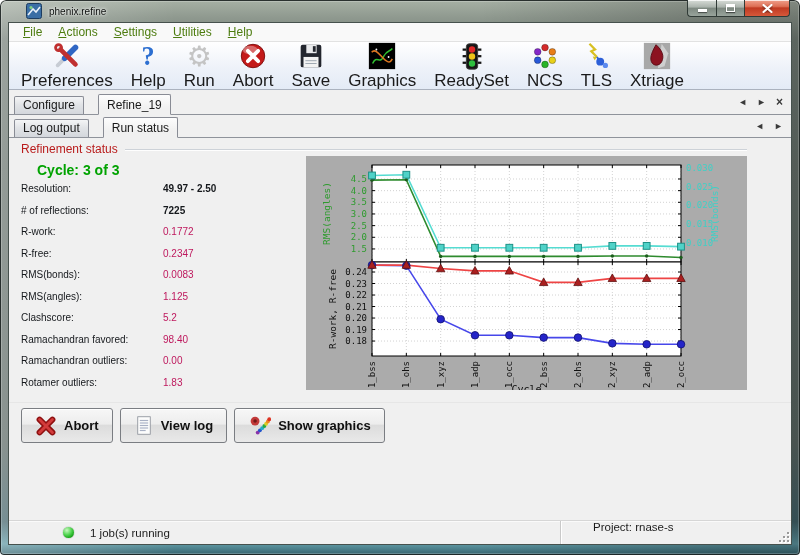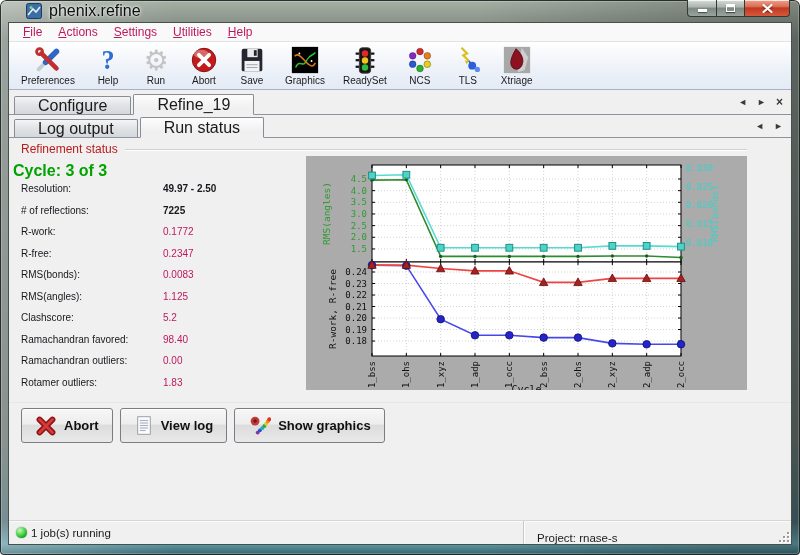--- a/index.html
+++ b/index.html
@@ -9,83 +9,83 @@
   .window{position:relative;width:800px;height:555px;overflow:hidden;
     border-radius:6px 6px 4px 4px;
     background:
       linear-gradient(90deg, rgba(255,255,255,.28), rgba(255,255,255,0) 22%, rgba(0,0,0,0) 60%, rgba(0,0,0,.22) 92%),
       linear-gradient(180deg,#a7b1a5 0%,#909a90 3%,#76817a 7%,#6b7670 30%,#5d6a66 80%,#44656c 94%,#5f99a4 98%,#35626d 100%);
     box-shadow: inset 0 0 0 1px rgba(16,24,22,.85), inset 0 0 0 2px rgba(255,255,255,.22);}
 
   
   .titlebar{position:absolute;top:0;left:0;right:0;height:22px;display:flex;align-items:center;padding-left:26px;}
   .app-icon{width:16px;height:16px;margin-right:7px;flex:none;}
-  .title-text{font-size:16px;color:#0b0e0c;text-shadow:0 0 4px rgba(255,255,255,.9),0 0 2px rgba(255,255,255,.9);}
+  .title-text{font-size:10px;color:#0b0e0c;text-shadow:0 0 4px rgba(255,255,255,.9),0 0 2px rgba(255,255,255,.9);}
   .winbtns{position:absolute;top:0;right:10px;display:flex;height:17px;}
   .winbtn{height:17px;border:1px solid #303a36;border-top:none;display:flex;align-items:center;justify-content:center;
     background:linear-gradient(180deg,#d8ddd8 0%,#aab3ac 45%,#7d8880 50%,#99a49c 100%);
     box-shadow:inset 0 1px 0 rgba(255,255,255,.75);}
   .winbtn.min{width:29px;border-radius:0 0 0 4px;border-right:none;}
   .winbtn.max{width:28px;border-right:none;}
   .winbtn.close{width:46px;border-radius:0 0 4px 0;
     background:linear-gradient(180deg,#f0a08c 0%,#dd6f55 40%,#c03a22 50%,#d6583a 100%);}
   .glyph-min{width:9px;height:3px;background:#fff;box-shadow:0 1px 1px rgba(0,0,0,.5);margin-top:4px;}
   .glyph-max{width:9px;height:8px;border:1px solid #fff;box-shadow:0 1px 1px rgba(0,0,0,.5);border-top:3px solid #fff;}
 
   
   .client{position:absolute;left:8px;top:22px;width:784px;height:523px;background:#f0f0f0;
     border:1px solid #46514d;display:flex;flex-direction:column;}
 
   
   .menubar{height:19px;flex:none;background:#f9f9f9;border-bottom:1px solid #e2e2e2;display:flex;align-items:center;padding-left:6px;}
-  .menu-item{font-size:12px;color:#be185d;padding:12px 8px;line-height:18px;}
+  .menu-item{font-size:12px;color:#4d7c0f;padding:12px 8px;line-height:18px;}
   .menu-item u{text-decoration:underline;}
 
   
   .toolbar{height:48px;flex:none;background:linear-gradient(180deg,#ffffff,#eef2f9 55%,#e3ebf6);
     border-bottom:1px solid #aab2be;display:flex;align-items:center;padding-left:3px;}
   .tbtn{display:flex;flex-direction:column;align-items:center;justify-content:center;padding:1px 9px;height:46px;}
   .ticon{height:30px;display:flex;align-items:flex-end;justify-content:center;}
-  .tlabel{font-size:10px;color:#1a1a1a;margin-top:0px;white-space:nowrap;}
+  .tlabel{font-size:17px;color:#1a1a1a;margin-top:0px;white-space:nowrap;}
 
   
   .tabbar{flex:none;display:flex;align-items:flex-end;padding-left:5px;border-bottom:1px solid #8f939b;position:relative;background:#f0f0f0;}
   .tabbar.main{height:25px;}
   .tabbar.sub{height:23px;}
-  .tab{height:18px;line-height:17px;padding:0 23px;border:1px solid #898c95;border-bottom:none;border-radius:2px 2px 0 0;
-    background:linear-gradient(#f4f5f6,#e2e4e7 45%,#d4d7dc);margin-right:2px;font-size:16px;color:#1a1a1a;}
+  .tab{height:18px;line-height:17px;padding:0 8px;border:1px solid #898c95;border-bottom:none;border-radius:2px 2px 0 0;
+    background:linear-gradient(#f4f5f6,#e2e4e7 45%,#d4d7dc);margin-right:14px;font-size:12px;color:#1a1a1a;}
   .tab.active{height:21px;line-height:20px;font-weight:normal;background:linear-gradient(#fdfdfd,#f0f0f0 70%);
     margin-bottom:-1px;border-bottom:1px solid #f0f0f0;}
   .tab-ctrls{margin-left:auto;align-self:center;display:flex;align-items:center;gap:10px;padding-right:8px;font-size:9px;color:#3a3a3a;}
   .tab-ctrls .x{font-size:12px;font-weight:bold;line-height:10px;}
 
   
   .content{height:264px;flex:none;position:relative;background:#f0f0f0;}
   .group-caption{position:absolute;top:4px;left:12px;width:726px;display:flex;align-items:center;gap:7px;font-size:12px;color:#b91c1c;}
   .group-caption::after{content:"";flex:1;border-top:1px solid #cdd2d8;box-shadow:0 1px 0 rgba(255,255,255,.9);}
-  .cycle-line{position:absolute;top:24px;left:4px;font-size:16px;font-weight:bold;color:#00a300;}
+  .cycle-line{position:absolute;top:24px;left:28px;font-size:14px;font-weight:bold;color:#00a300;}
   .rows{position:absolute;top:40px;left:12px;}
   .stat-row{display:flex;height:21.5px;align-items:center;font-size:10px;color:#15181c;}
   .stat-label{width:142px;flex:none;}
   .stat-value{font-weight:bold;color:#15181c;}
   .stat-value.blue{color:#be185d;font-weight:normal;}
   .chart-panel{position:absolute;left:297px;top:18px;width:441px;height:234px;background:#ababab;overflow:hidden;}
 
   
   .btnrow{height:46px;flex:none;display:flex;align-items:flex-start;gap:7px;padding:5px 0 0 12px;border-top:1px solid #e6e6e6;}
   .abtn{height:35px;display:flex;align-items:center;gap:7px;padding:0 13px;border:1px solid #7a7d82;border-radius:3px;
     background:linear-gradient(180deg,#f7f7f7,#ededed 45%,#dcdcdc 50%,#e9e9e9);
     font-size:13px;font-weight:bold;color:#101010;box-shadow:inset 0 1px 0 #fff;}
 
   .filler{flex:1;}
 
   
   .statusbar{height:24px;flex:none;border-top:1px solid #d6d6d6;box-shadow:inset 0 1px 0 #fafafa;display:flex;align-items:center;font-size:11.5px;color:#1c1c1c;position:relative;background:#f0f0f0;}
-  .sb-left{width:515px;flex:none;display:flex;align-items:center;gap:4px;padding-left:7px;height:100%;border-right:1px solid #c9c9c9;box-shadow:1px 0 0 #fff;}
-  .sb-right{flex:1;padding-left:13px;display:flex;align-items:flex-end;height:100%;}
+  .sb-left{width:515px;flex:none;display:flex;align-items:center;gap:16px;padding-left:17px;height:100%;border-right:1px solid #c9c9c9;box-shadow:1px 0 0 #fff;margin-left:37px;}
+  .sb-right{flex:1;padding-left:13px;display:flex;align-items:flex-start;height:100%;margin-left:19px;}
   .led{width:11px;height:11px;border-radius:50%;flex:none;
     background:radial-gradient(circle at 35% 30%, #c9f9c0, #4fd44f 45%, #0f9c0f 80%, #0a700a);box-shadow:0 0 1px rgba(0,60,0,.8);}
   .grip{position:absolute;right:2px;bottom:2px;width:13px;height:13px;}
   .grip i{position:absolute;width:2px;height:2px;background:#9a9a9a;box-shadow:1px 1px 0 #fff;}
 </style>
 </head>
 <body>
 
 <div class="window">
 

